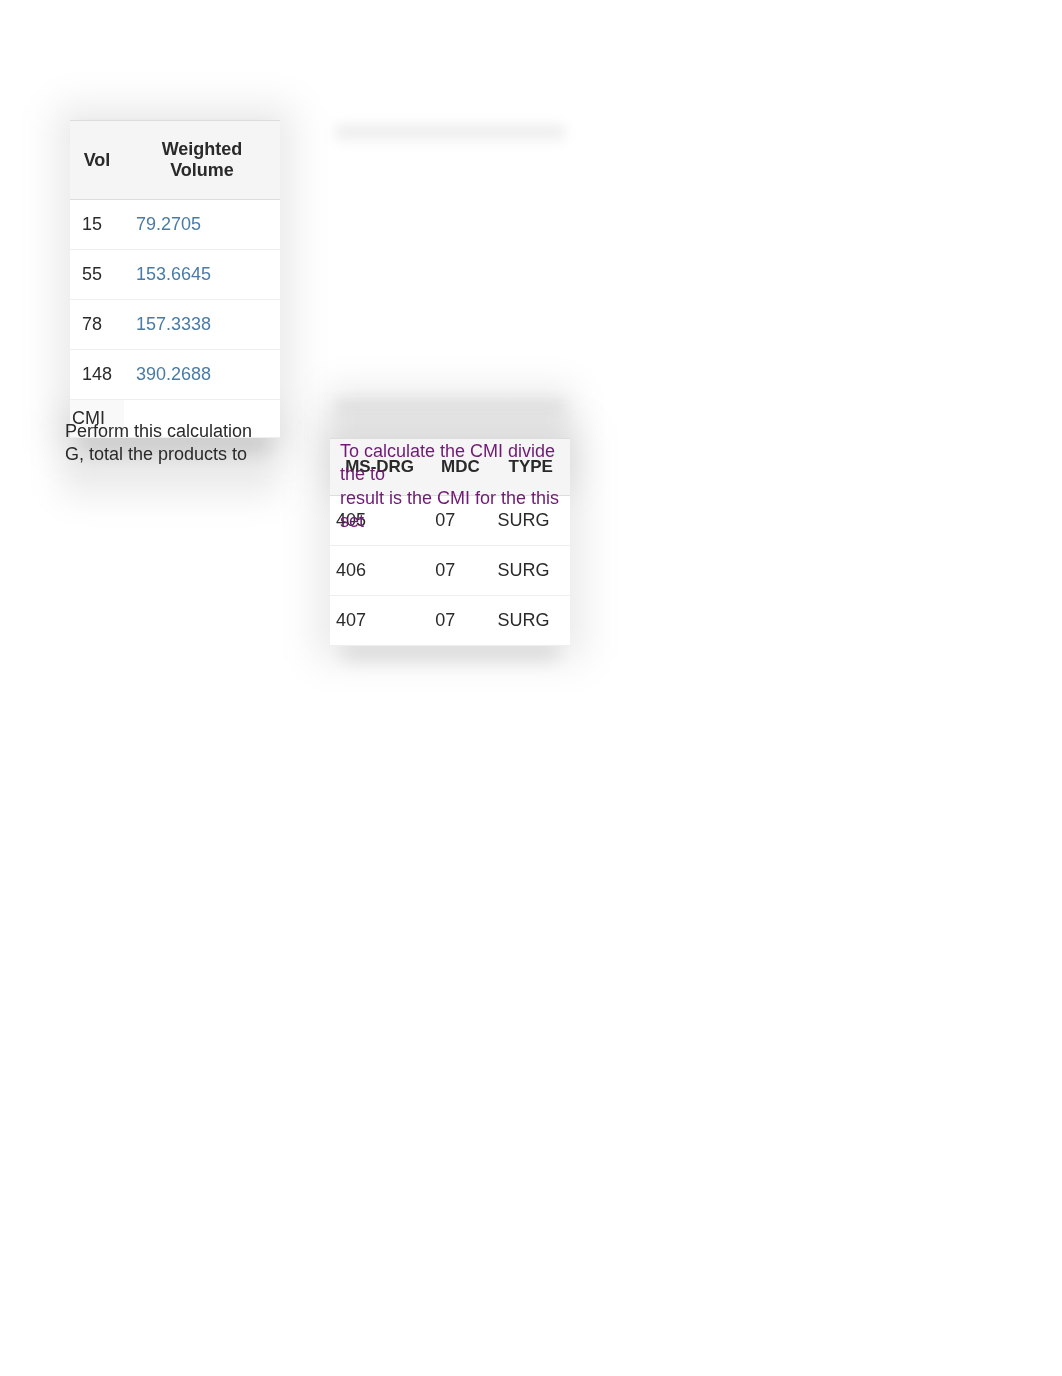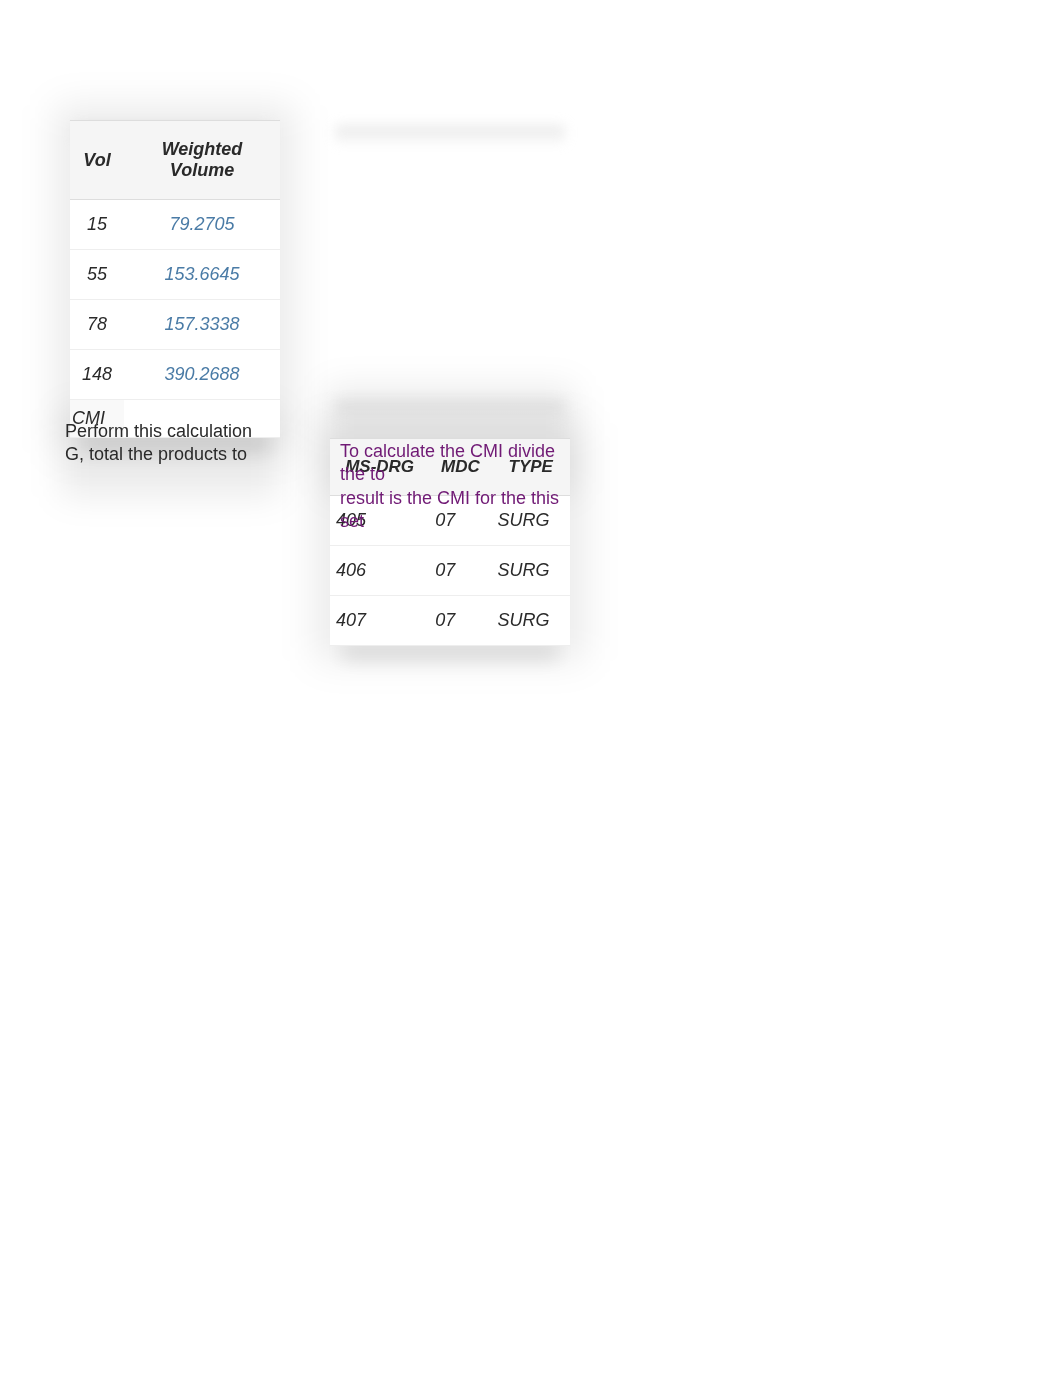--- a/index.html
+++ b/index.html
@@ -12,21 +12,20 @@
       background: #ffffff;
       width: 1062px;
       height: 1376px;
       position: relative;
       color: #2a2a2a;
     }
     .card {
       position: absolute;
       background: #0369a1;
       filter: blur(0px);
-      font-style: italic;
     }
     .card::before {
       content: '';
       position: absolute;
       inset: -15px;
       background: rgba(0,0,0,0.08);
       filter: blur(18px);
       z-index: -1;
       border-radius: 8px;
     }
@@ -51,21 +50,21 @@
       font-size: 18px;
       padding: 18px 8px;
       text-align: center;
       background: #f5f5f5;
       border-top: 1px solid #ddd;
       border-bottom: 1px solid #ddd;
     }
     .left-table td {
       font-size: 18px;
       padding: 14px 12px;
-      text-align: center;
+      text-align: left;
       border-bottom: 1px solid #eee;
     }
     .left-table td.weighted {
       color: #4a7ba6;
     }
     .left-table tr.total-row td {
       font-weight: 400;
     }
     .cmi-row td {
       text-align: left;

